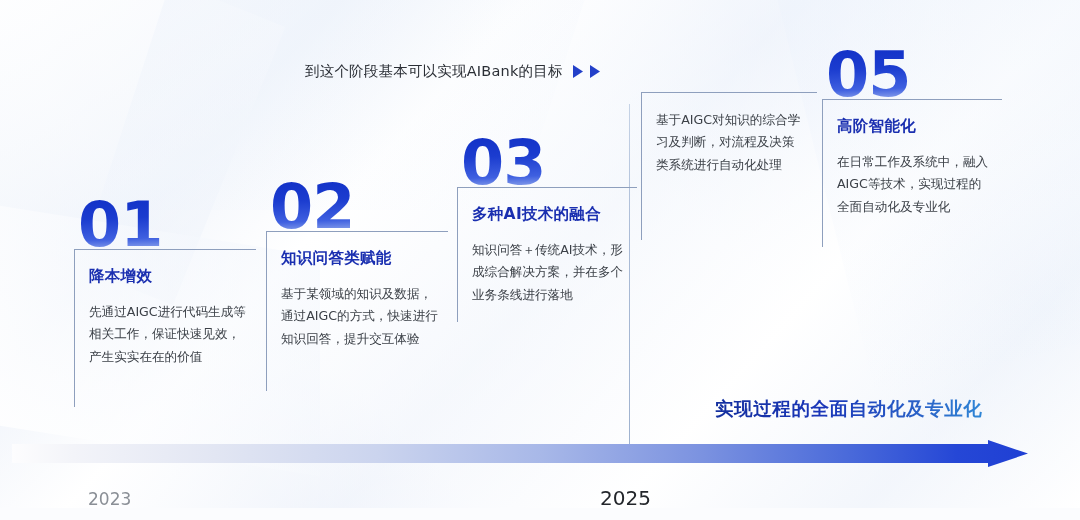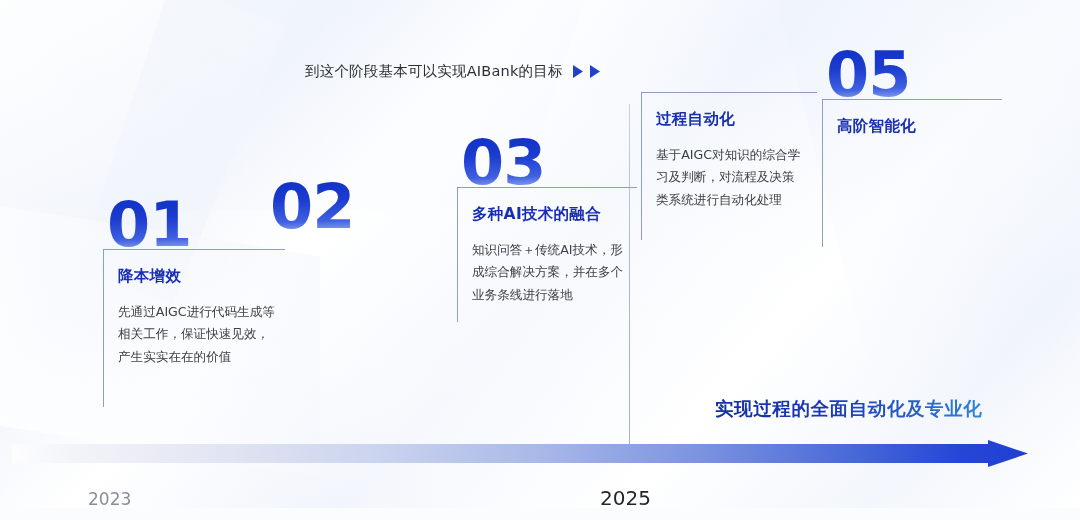--- a/index.html
+++ b/index.html
@@ -128,51 +128,55 @@
         <polygon points="1,2 1,15 11,8.5" fill="#2340c9"></polygon>
       </svg>
       <svg width="15" height="17" viewBox="0 0 15 17" aria-hidden="true">
         <polygon points="1,2 1,15 11,8.5" fill="#2340c9"></polygon>
       </svg>
     </span>
   </div>
 
   <div id="marker-line"></div>
 
-  <div class="stage-col" style="left:74px;top:196px;width:182px;margin-left:29px;">
+  <div class="stage-col" style="left:74px;top:196px;width:182px;">
     <div class="num">01</div>
     <div class="card" style="height:158px;">
       <p class="card-title">降本增效</p>
       <p class="card-body">先通过AIGC进行代码生成等相关工作，保证快速见效，产生实实在在的价值</p>
     </div>
   </div>
 
   <div class="stage-col" style="left:266px;top:178px;width:182px;">
     <div class="num">02</div>
+    <div class="card" style="height:160px;">
+      <p class="card-title">知识问答类赋能</p>
+      <p class="card-body">基于某领域的知识及数据，通过AIGC的方式，快速进行知识回答，提升交互体验</p>
+    </div>
   </div>
 
   <div class="stage-col" style="left:457px;top:134px;width:180px;">
     <div class="num">03</div>
     <div class="card" style="height:135px;">
       <p class="card-title">多种AI技术的融合</p>
       <p class="card-body">知识问答＋传统AI技术，形成综合解决方案，并在多个业务条线进行落地</p>
     </div>
   </div>
 
   <div class="stage-col" style="left:641px;top:98px;width:176px;">
     <div class="card" style="height:148px;">
-      <p class="card-title">过程自动化</p>
       <p class="card-body">基于AIGC对知识的综合学习及判断，对流程及决策类系统进行自动化处理</p>
     </div>
   </div>
 
   <div class="stage-col" style="left:822px;top:46px;width:180px;">
     <div class="num">05</div>
     <div class="card" style="height:148px;">
       <p class="card-title">高阶智能化</p>
+      <p class="card-body">在日常工作及系统中，融入AIGC等技术，实现过程的全面自动化及专业化</p>
     </div>
   </div>
 
   <div id="tagline">实现过程的全面自动化及专业化</div>
 
   <div id="timeline">
     <svg width="1080" height="34" viewBox="0 0 1080 34" aria-hidden="true">
       <defs>
         <linearGradient id="tlgrad" x1="0" y1="0" x2="1" y2="0">
           <stop offset="0" stop-color="#fdfdfe"></stop>

